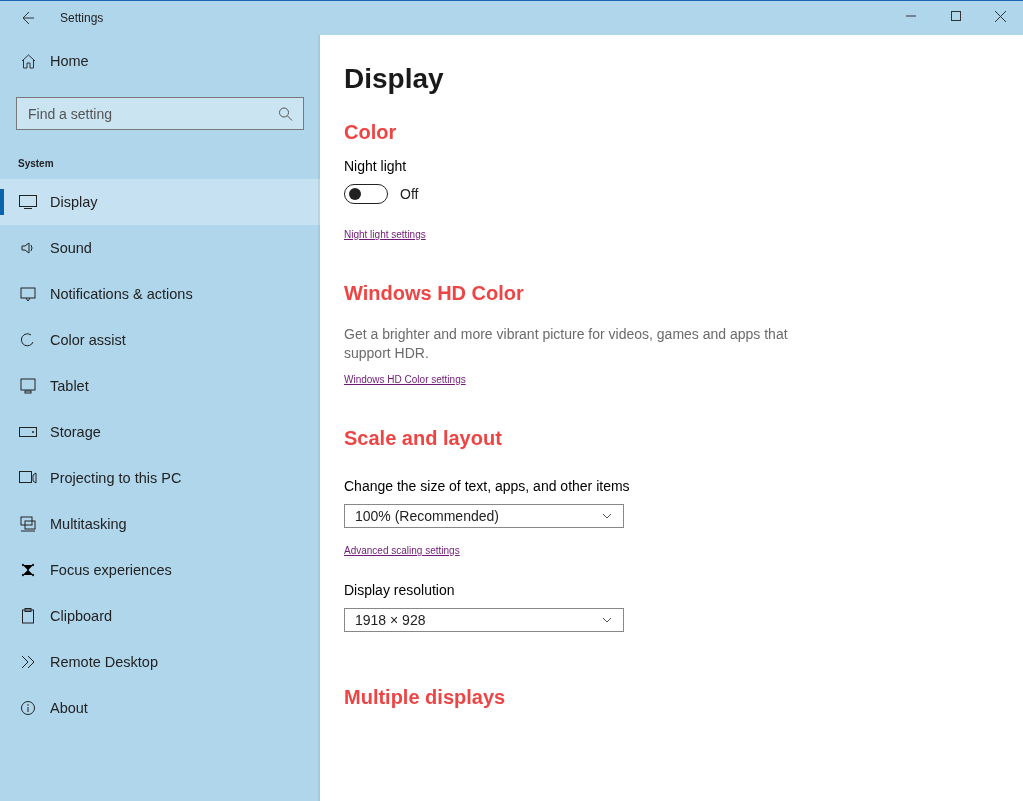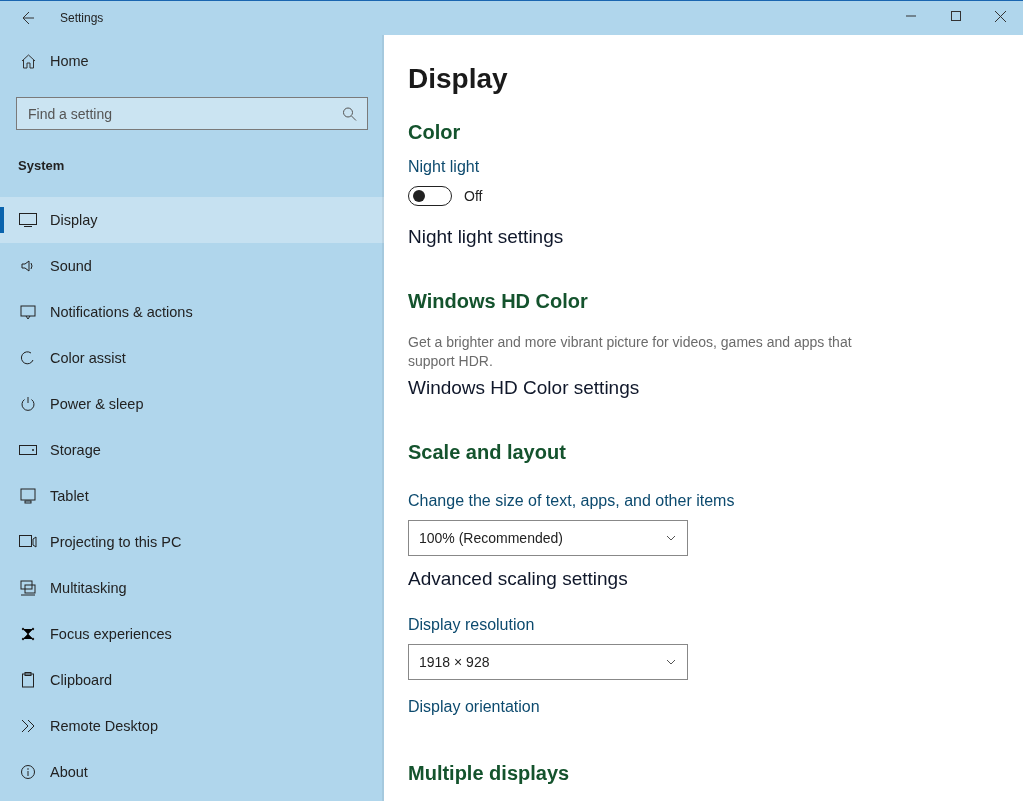--- a/index.html
+++ b/index.html
@@ -10,57 +10,57 @@
   .titlebar { height: 34px; display: flex; align-items: flex-start; background: #b0d6ec; position: relative; }
   .titlebar-left { display: flex; align-items: center; padding-left: 18px; height:34px;}
   .back-btn { width: 18px; height: 18px; display:flex; align-items:center; justify-content:center; color:#333; }
   .title-text { font-size: 12px; color: #222; margin-left: 24px; }
   .win-controls { position:absolute; right:0; top:0; display:flex; height:30px;}
   .win-btn { width:45px; height:30px; display:flex; align-items:center; justify-content:center; color:#333;}
   .win-btn svg { stroke:#333; }
 
   
   .body { flex:1; display:flex; min-height:0; }
-  .sidebar { width: 384px; background:#b0d6ec; display:flex; flex-direction:column; position:relative;}
+  .sidebar { width: 320px; background:#b0d6ec; display:flex; flex-direction:column; position:relative;}
   .sidebar::after { content:""; position:absolute; right:0; top:0; bottom:0; width:2px; background:rgba(0,0,0,0.06);}
   .main { flex:1; background:#fff; overflow:hidden; padding: 28px 0 0 24px; position:relative;}
 
   
   .home-row { display:flex; align-items:center; height:44px; padding-left:18px; margin-top:4px; color:#252525;}
   .home-row .icon { width:20px; display:flex; justify-content:center; margin-right:12px;}
   .home-row span.label { font-size:14.5px; }
 
   .search-wrap { margin: 14px 16px 10px 16px; border-radius: 8px;}
   .search-box { position:relative; height:33px; border:1px solid #7a7a7a; background: rgba(255,255,255,0.35); display:flex; align-items:center;}
   .search-box input { border:none; background:transparent; outline:none; font-size:14px; color:#555; padding-left:11px; width: calc(100% - 36px);}
   .search-box input::placeholder { color:#555; }
   .search-icon { position:absolute; right:10px; top:50%; transform:translateY(-50%); color:#555;}
 
-  .section-label { font-size:13px; font-weight:600; color:#222; padding: 18px 0 24px 18px; }
+  .section-label { font-size:10px; font-weight:600; color:#222; padding: 18px 0 10px 18px; }
 
   .nav { list-style:none; }
   .nav-item { display:flex; align-items:center; height:46px; padding-left:18px; color:#222; position:relative; cursor:default;}
   .nav-item .icon { width:20px; display:flex; justify-content:center; margin-right:12px; color:#222;}
   .nav-item .label { font-size:14.5px; }
   .nav-item.active::before { content:""; position:absolute; left:0; top:10px; bottom:10px; width:4px; background:#0a63ad;}
   .nav-item.active { background: rgba(255,255,255,0.28); }
 
   
   h1.page-title { font-size:28px; font-weight:600; color:#1a1a1a; margin-bottom:26px;}
-  h2.section { font-size:20px; font-weight:600; color:#14532d; margin: 0 0 14px 0;}
-  .field-label { font-size:16px; color:#0c4a6e; margin-bottom:10px;}
+  h2.section { font-size:20px; font-weight:600; color:#ef4444; margin: 0 0 14px 0;}
+  .field-label { font-size:14px; color:#000000; margin-bottom:10px;}
   .desc { font-size:14px; color:#6b6b6b; max-width:470px; line-height:1.35; margin-bottom:6px;}
-  .link { font-size:19px; color:#0f172a; margin-bottom:6px; display:inline-block;}
+  .link { font-size:10px; color:#701a75; margin-bottom:6px; display:inline-block;text-decoration:underline;}
 
   .toggle-row { display:flex; align-items:center; gap:12px; margin-bottom:14px;}
   .toggle { width:44px; height:20px; border:1px solid #222; border-radius:10px; position:relative; background:#fff;}
   .toggle .knob { width:12px; height:12px; background:#222; border-radius:50%; position:absolute; top:3px; left:4px;}
   .toggle-label { font-size:14px; color:#222;}
 
-  .dropdown { width:280px; height:36px; border:1px solid #888; background:#fff; display:flex; align-items:center; justify-content:space-between; padding:0 10px; font-size:14px; color:#222; margin-bottom:12px;}
+  .dropdown { width:280px; height:24px; border:1px solid #888; background:#fff; display:flex; align-items:center; justify-content:space-between; padding:0 10px; font-size:14px; color:#222; margin-bottom:12px;}
   .dropdown.disabled { background:#cfcfcf; color:#666; border-color:#bdbdbd;}
   .chev { color:#555; }
 
   .spacer-sm { height:6px;}
   .spacer-lg { height:36px;}
 
   svg { display:block; }
 </style>
 </head>
 <body>
@@ -154,42 +154,34 @@
             <span class="icon">
               <svg width="16" height="16" viewBox="0 0 16 16">
                 <path d="M11 3 A6 6 0 1 0 13 10" stroke="#222" fill="none"></path>
               </svg>
             </span>
             <span class="label">Color assist</span>
           </li>
           <li class="nav-item">
             <span class="icon">
               <svg width="16" height="16" viewBox="0 0 16 16">
-                <path d="M8 1 V7 M4.5 3.5 A6 6 0 1 0 11.5 3.5" stroke="#222" fill="none"></path>
-              </svg>
-            </span>
-            <span class="label">Power &amp; sleep</span>
+                <rect x="1" y="1" width="14" height="11" stroke="#222" fill="none"></rect>
+                <rect x="5" y="13" width="6" height="2" stroke="#222" fill="none"></rect>
+              </svg>
+            </span>
+            <span class="label">Tablet</span>
           </li>
           <li class="nav-item">
             <span class="icon">
               <svg width="18" height="10" viewBox="0 0 18 10">
                 <rect x="0.5" y="0.5" width="17" height="9" stroke="#222" fill="none"></rect>
                 <circle cx="14" cy="5" r="1" fill="#222"></circle>
               </svg>
             </span>
             <span class="label">Storage</span>
-          </li>
-          <li class="nav-item">
-            <span class="icon">
-              <svg width="16" height="16" viewBox="0 0 16 16">
-                <rect x="1" y="1" width="14" height="11" stroke="#222" fill="none"></rect>
-                <rect x="5" y="13" width="6" height="2" stroke="#222" fill="none"></rect>
-              </svg>
-            </span>
-            <span class="label">Tablet</span>
           </li>
           <li class="nav-item">
             <span class="icon">
               <svg width="18" height="14" viewBox="0 0 18 14">
                 <rect x="0.5" y="0.5" width="12" height="11" stroke="#222" fill="none"></rect>
                 <path d="M14 4 L17 2 V12 L14 10 Z" stroke="#222" fill="none"></path>
               </svg>
             </span>
             <span class="label">Projecting to this PC</span>
           </li>
@@ -289,21 +281,20 @@
       <div class="dropdown">
         <span>1918 × 928</span>
         <span class="chev">
           <svg width="12" height="12" viewBox="0 0 12 12">
               <path d="M2 4 L6 8 L10 4" stroke="#555" stroke-width="1" fill="none"></path>
             </svg>
         </span>
       </div>
 
       <div style="height:6px"></div>
-      <div class="field-label">Display orientation</div>
 
       <div class="spacer-lg"></div>
       <h2 class="section">Multiple displays</h2>
 
     </div>
 
   </div>
 
 </div>
 

